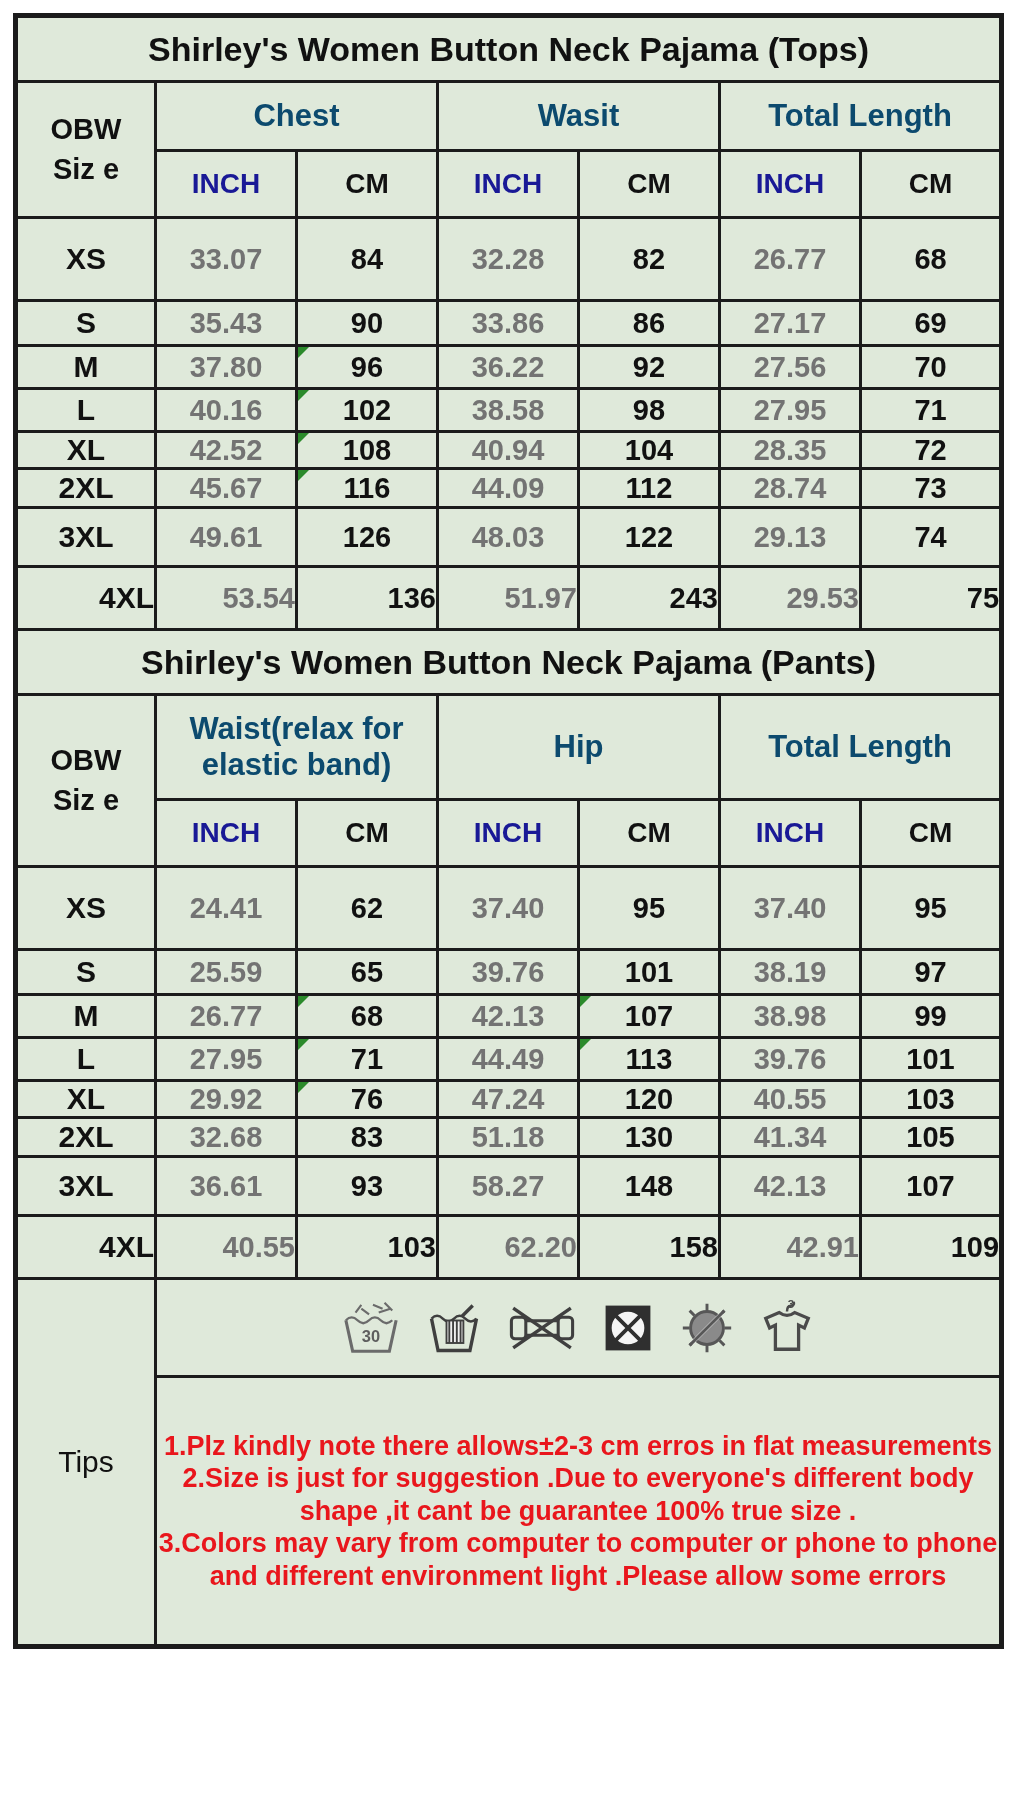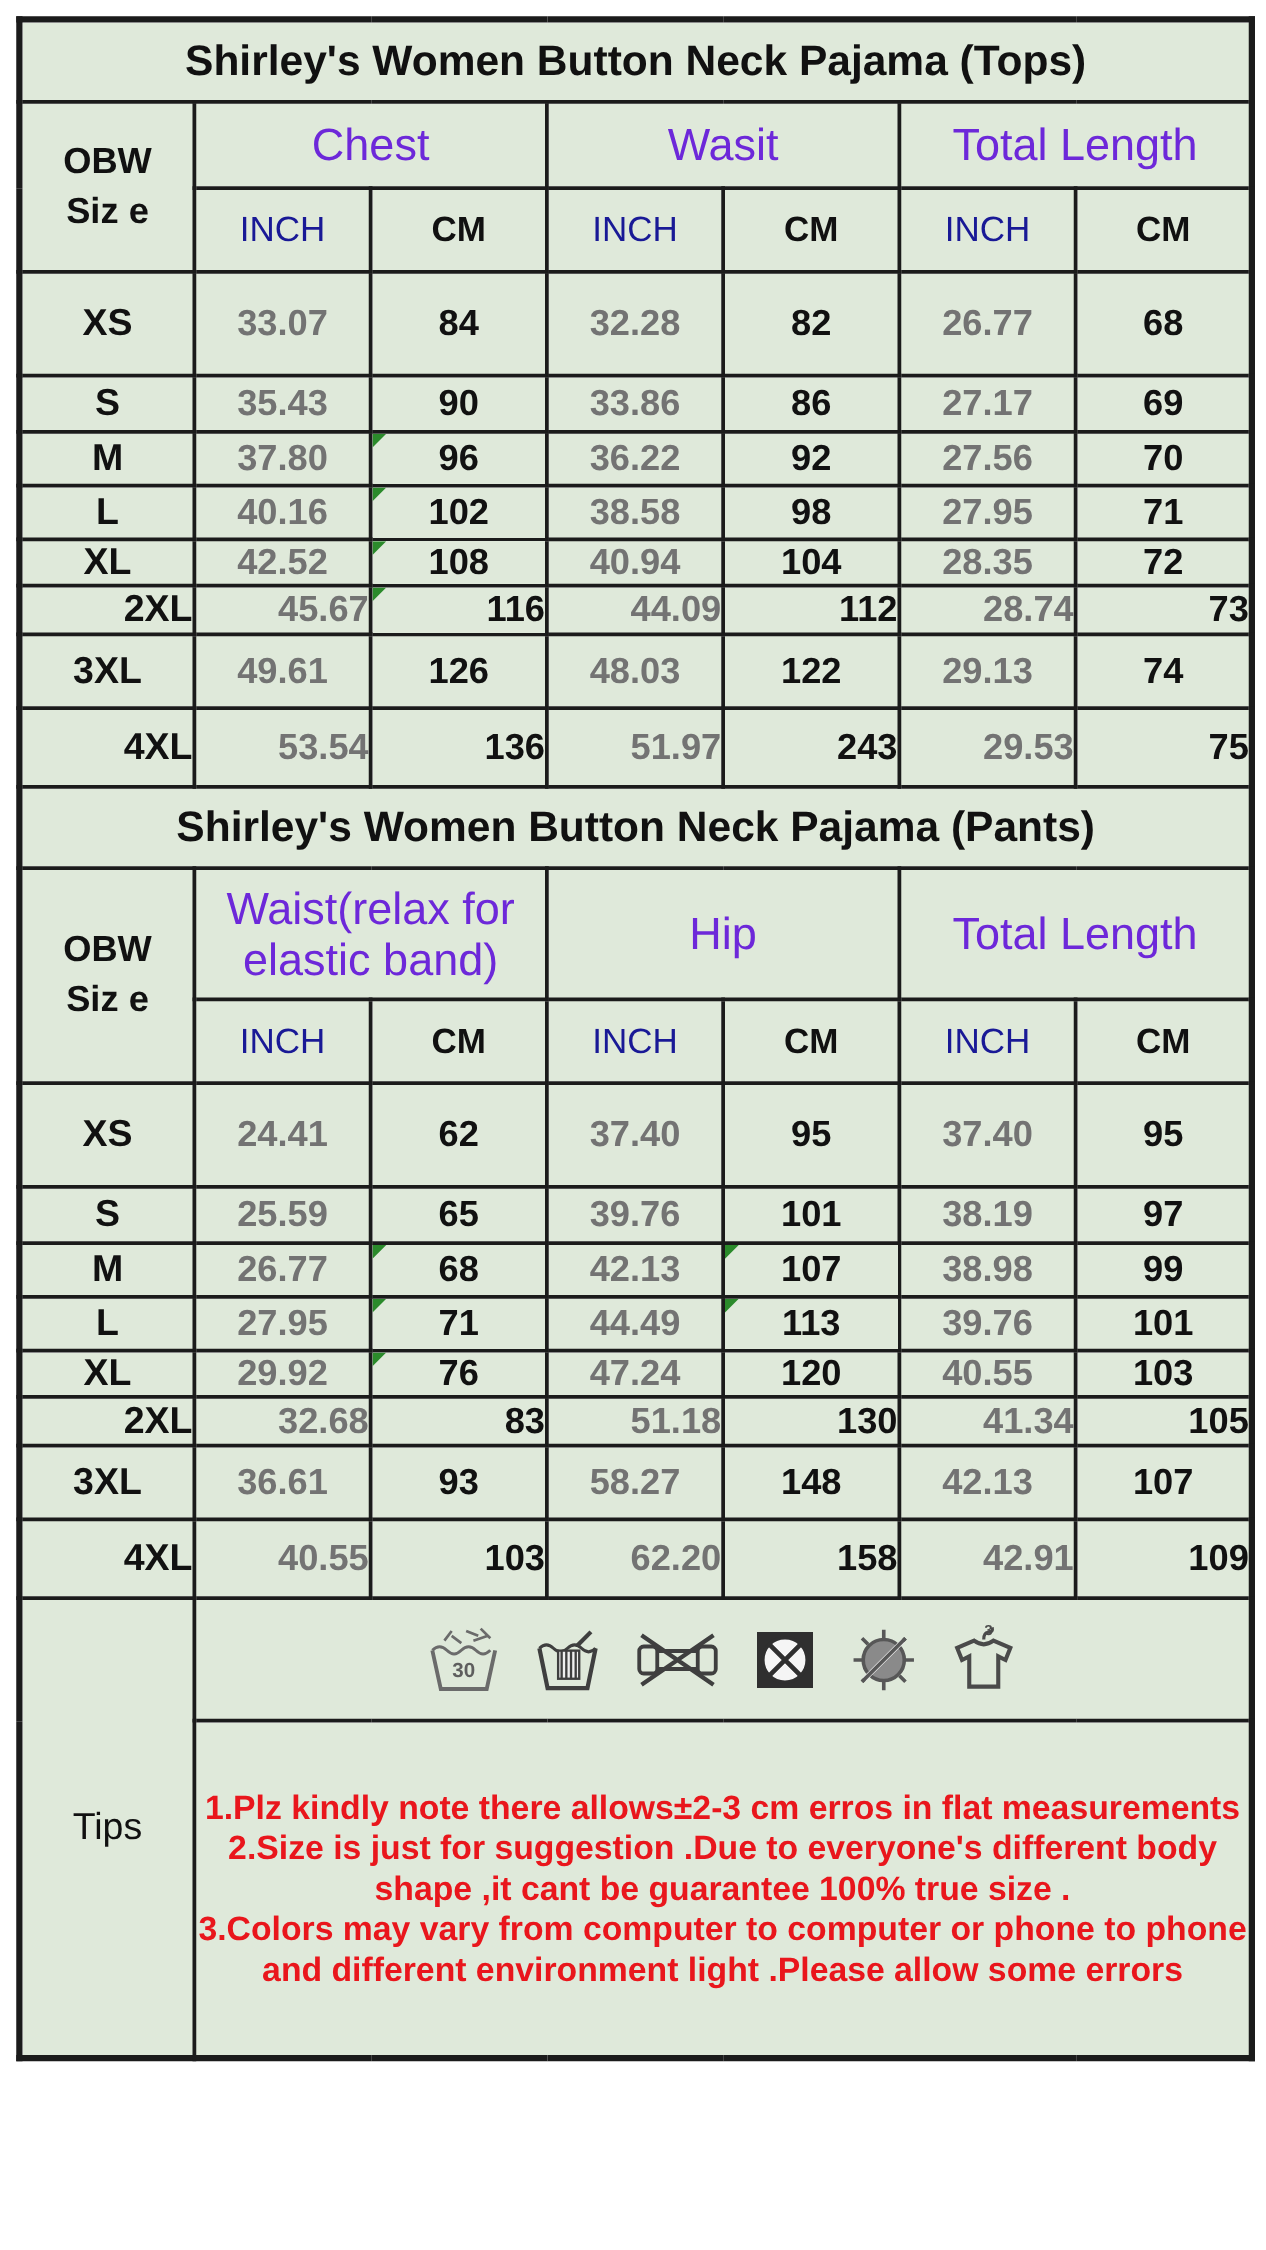--- a/index.html
+++ b/index.html
@@ -28,34 +28,34 @@
   
   tr.r-title td{height:62px;}
   tr.r-group td{height:66px;}
   tr.r-group-pants td{height:102px;}
   tr.r-unit td{height:64px;}
   tr.r-xs td{height:80px;}
   tr.r-s td{height:42px;}
   tr.r-m td{height:40px;}
   tr.r-l td{height:40px;}
   tr.r-xl td{height:33px;}
-  tr.r-2xl td{height:36px;text-align:right;}
+  tr.r-2xl td{height:36px;}
   tr.r-3xl td{height:56px;}
   tr.r-4xl td{height:60px;text-align:right;}
   tr.r-icons td{height:95px;}
   tr.r-notes td{height:266px;}
 
   td.title-cell{
     background:#fce5d8;
     font-size:34px;font-weight:bold;color:#111;
     letter-spacing:0px;
   }
-  td.group-cell{font-size:36px;font-weight:normal;color:#6d28d9;line-height:1.15;padding:0 14px;}
+  td.group-cell{font-size:31px;font-weight:bold;color:#0c4a6e;line-height:1.15;padding:0 14px;}
   td.size-head-cell{font-size:29px;font-weight:700;color:#111;line-height:1.35;}
-  td.unit-inch{font-size:28px;font-weight:normal;color:#191996;}
+  td.unit-inch{font-size:28px;font-weight:bold;color:#191996;}
   td.unit-cm{font-size:28px;font-weight:bold;color:#111;}
   td.size-cell{font-size:30px;font-weight:700;color:#111;}
   td.v{font-size:29px;font-weight:bold;}
   td.v.inch{color:#737373;}
   td.v.cm{color:#111;}
   
   td.tri{position:relative;}
   td.tri::before{
     content:"";position:absolute;top:0;left:0;width:0;height:0;
     border-top:11px solid #2b8a2b;border-right:11px solid transparent;

